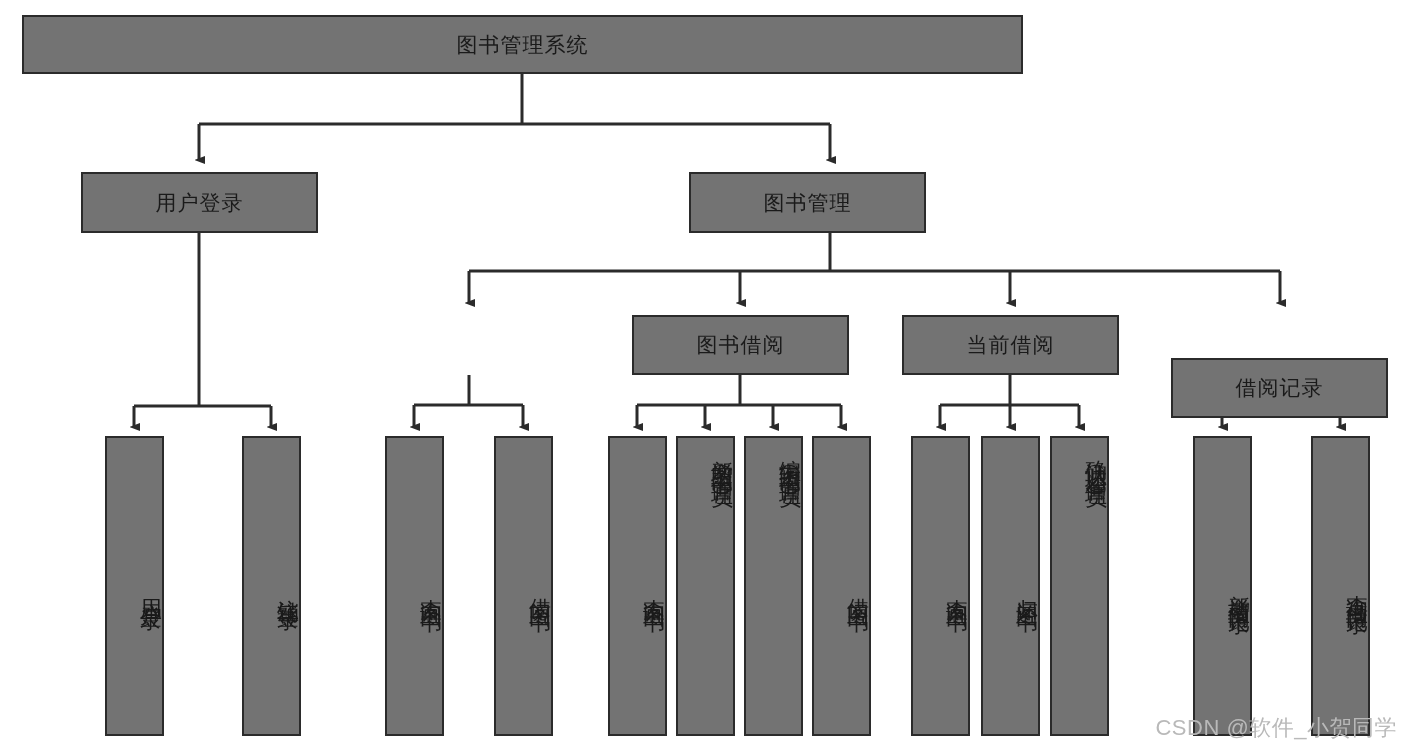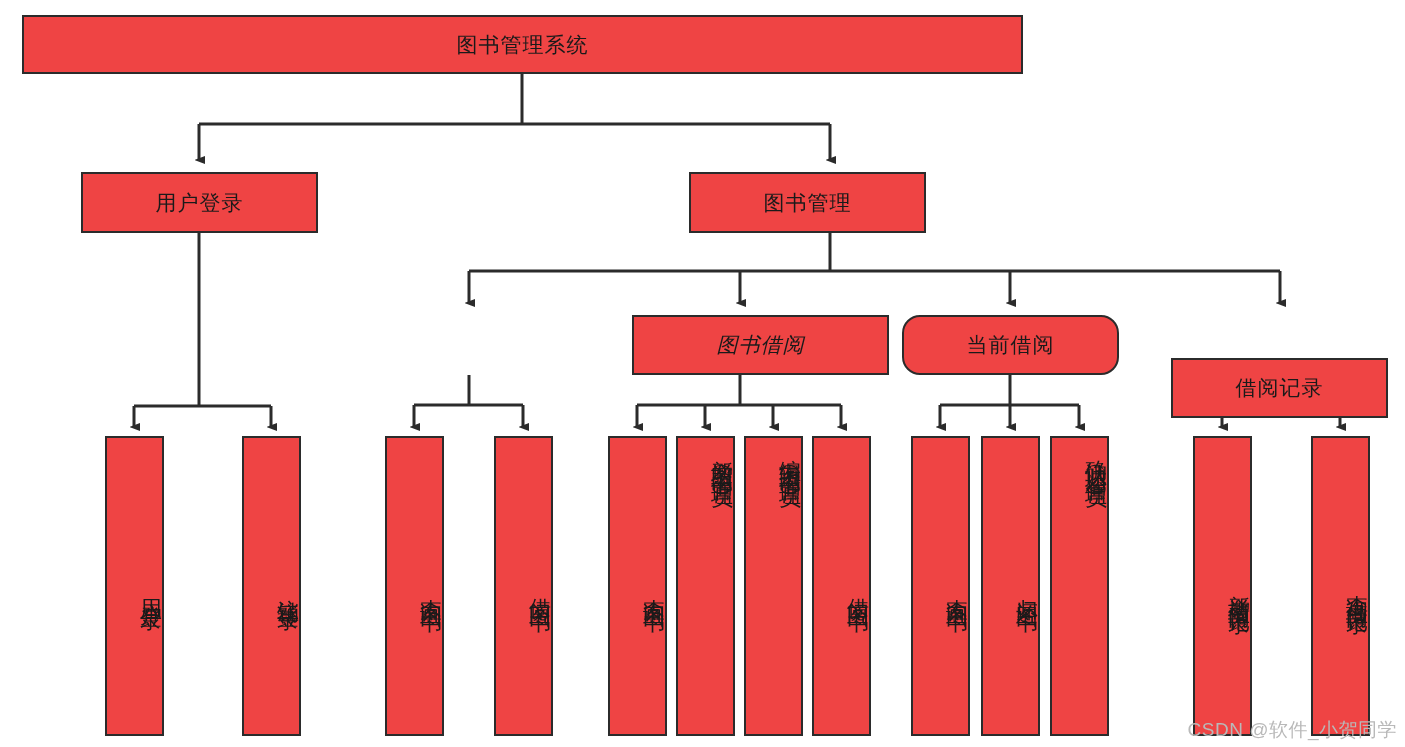--- a/index.html
+++ b/index.html
@@ -22,21 +22,21 @@
     left: 0;
     top: 0;
     width: 1405px;
     height: 747px;
     pointer-events: none;
   }
   .node {
     position: absolute;
     box-sizing: border-box;
     border: 2px solid #2b2b2b;
-    background: #ef4444;
+    background: #737373;
     display: flex;
     align-items: center;
     justify-content: center;
     color: #1a1a1a;
   }
   .node.horiz {
     font-size: 21px;
     letter-spacing: 1px;
   }
   .node.vert {
@@ -53,21 +53,21 @@
     justify-content: flex-start;
     padding-top: 4px;
   }
   .node.vert .vtext {
     display: block;
   }
   .watermark {
     position: absolute;
     right: 8px;
     bottom: 4px;
-    font-size: 19px;
+    font-size: 22px;
     color: #b9b9b9;
     white-space: nowrap;
     letter-spacing: 0.5px;
   }
 </style>
 </head>
 <body>
 
 <div id="canvas">
 
@@ -128,24 +128,24 @@
     <span>图书管理系统</span>
   </div>
 
   <div class="node horiz" style="left:81px; top:172px; width:237px; height:61px;">
     <span>用户登录</span>
   </div>
   <div class="node horiz" style="left:689px; top:172px; width:237px; height:61px;">
     <span>图书管理</span>
   </div>
 
-  <div class="node horiz" style="left:632px; top:315px; width:257px; height:60px;font-style:italic;">
+  <div class="node horiz" style="left:632px; top:315px; width:217px; height:60px;">
     <span>图书借阅</span>
   </div>
-  <div class="node horiz" style="left:902px; top:315px; width:217px; height:60px;border-radius:18px;">
+  <div class="node horiz" style="left:902px; top:315px; width:217px; height:60px;">
     <span>当前借阅</span>
   </div>
   <div class="node horiz" style="left:1171px; top:315px; width:217px; height:60px;margin-top:43px;">
     <span>借阅记录</span>
   </div>
 
   <div class="node vert" style="left:105px; top:436px; width:59px; height:300px;">
     <span class="vtext">用户登录</span>
   </div>
   <div class="node vert" style="left:242px; top:436px; width:59px; height:300px;">

